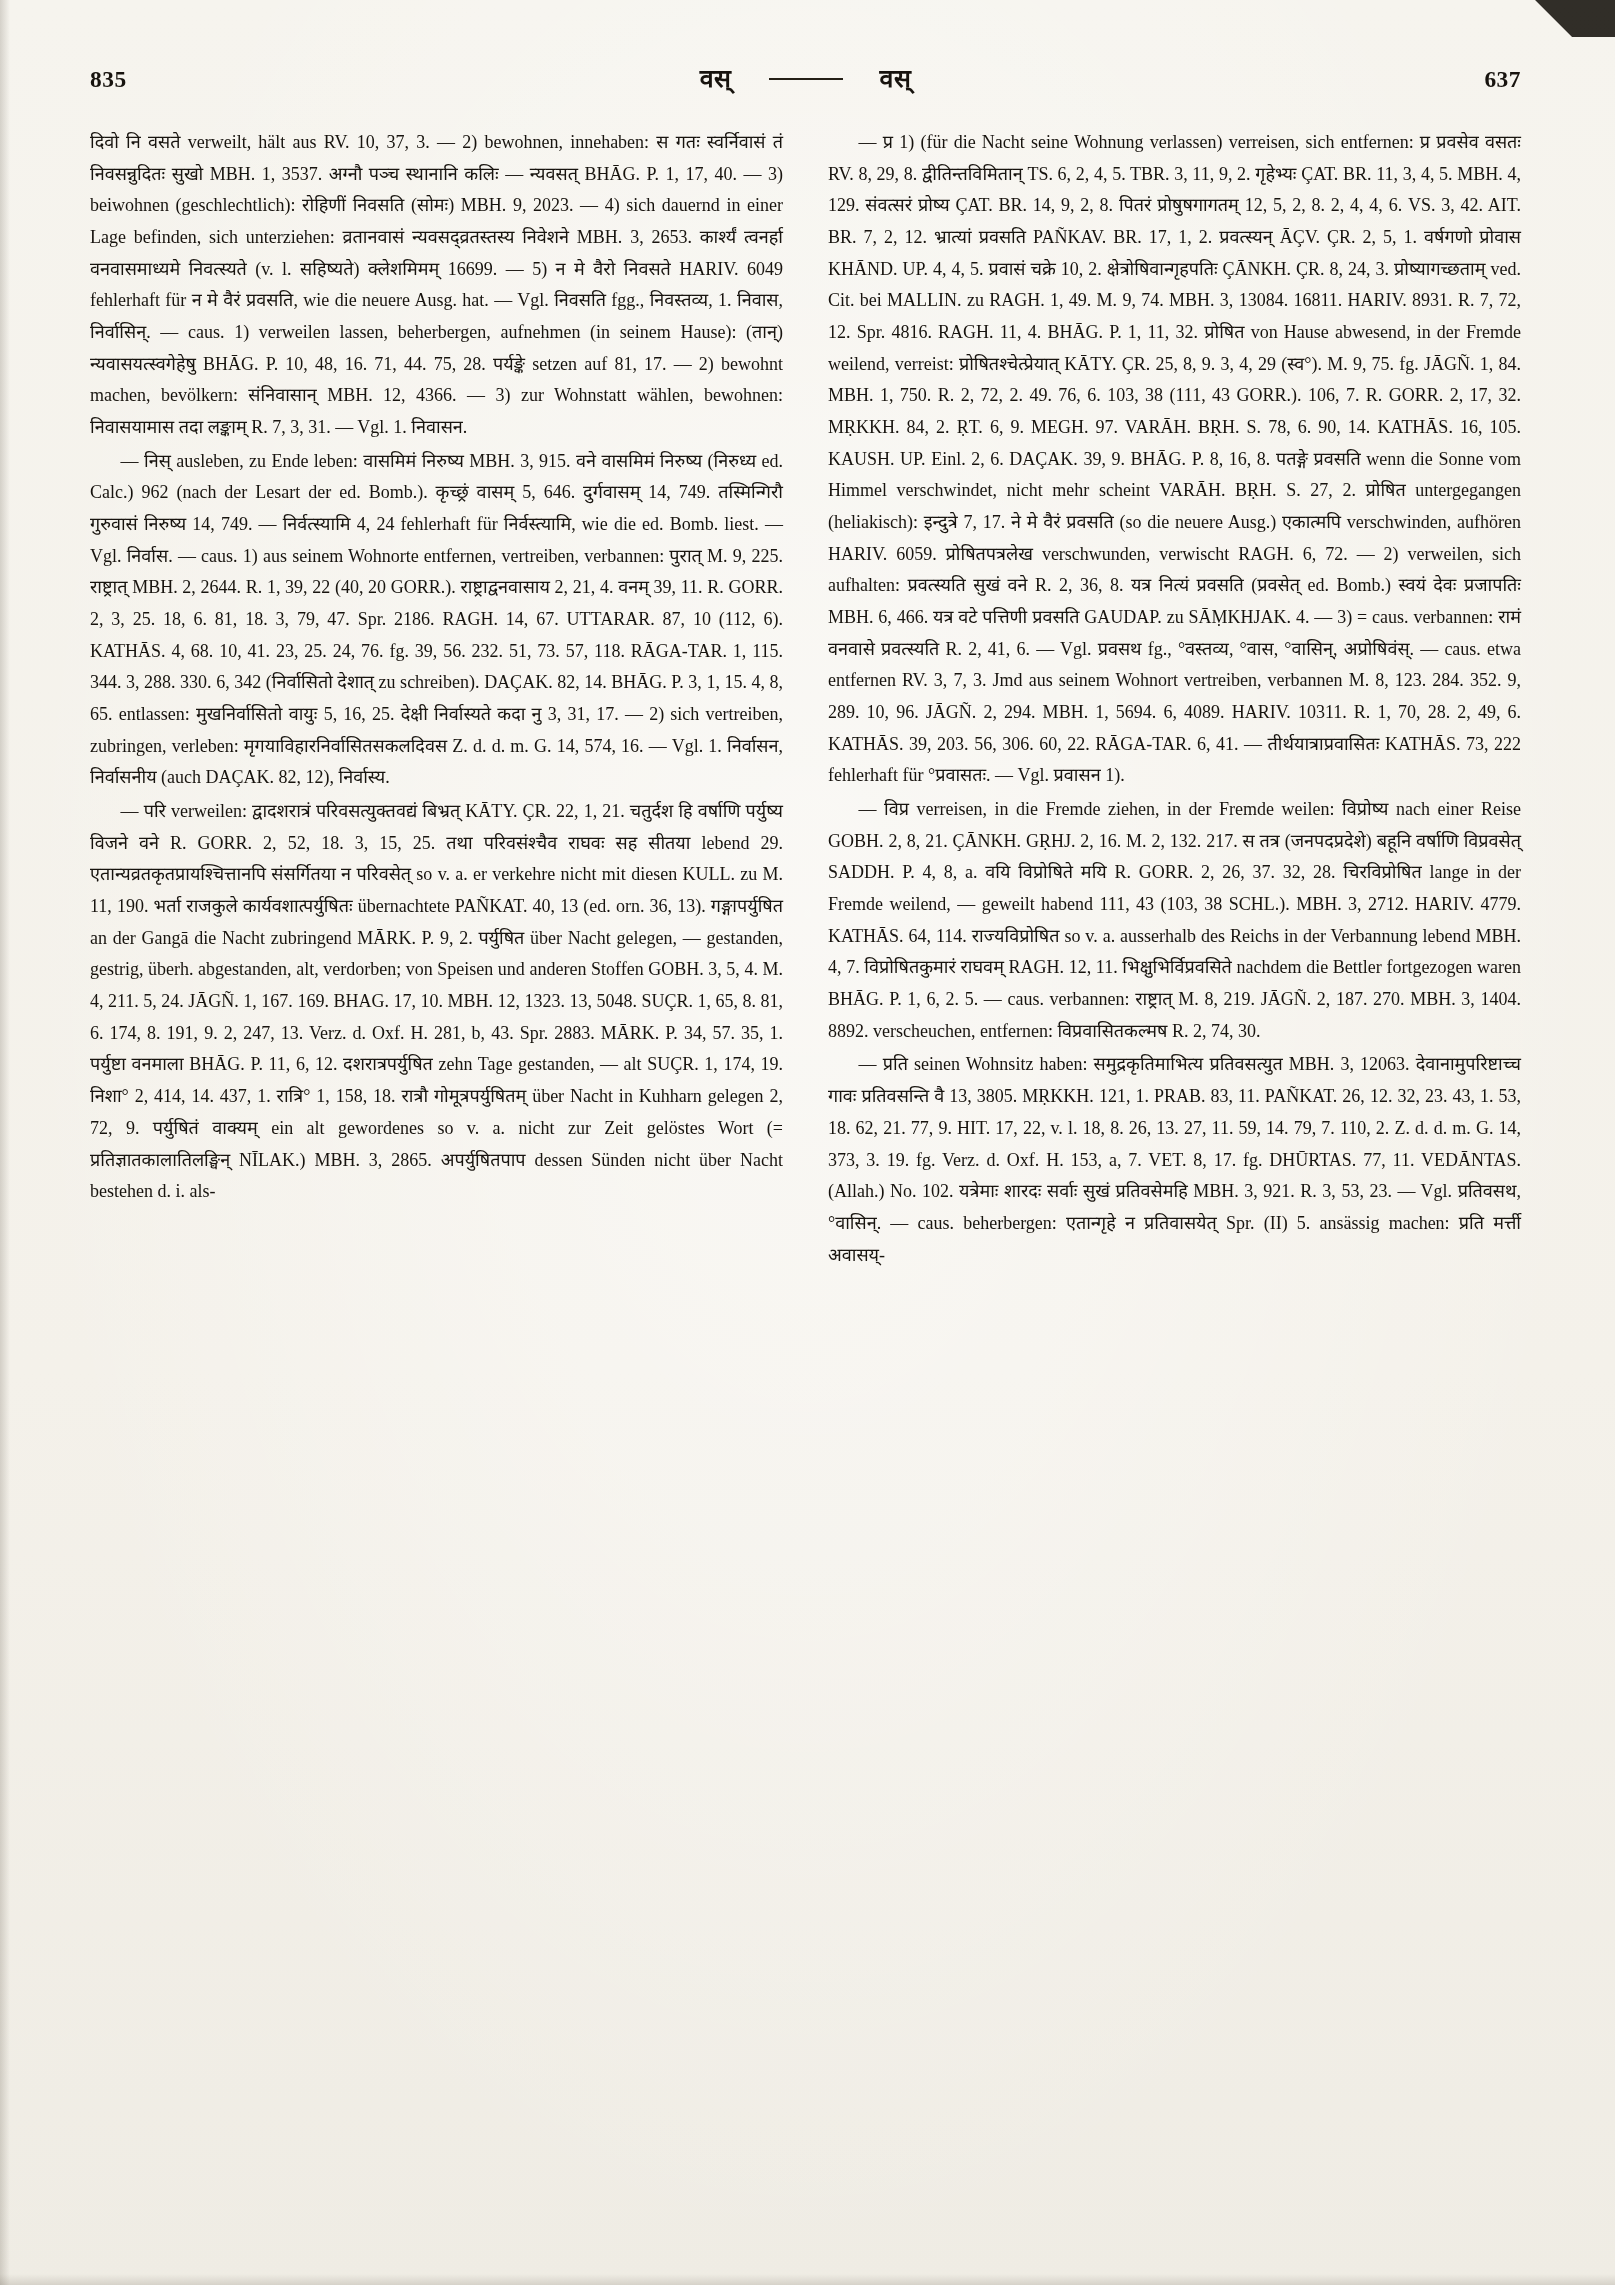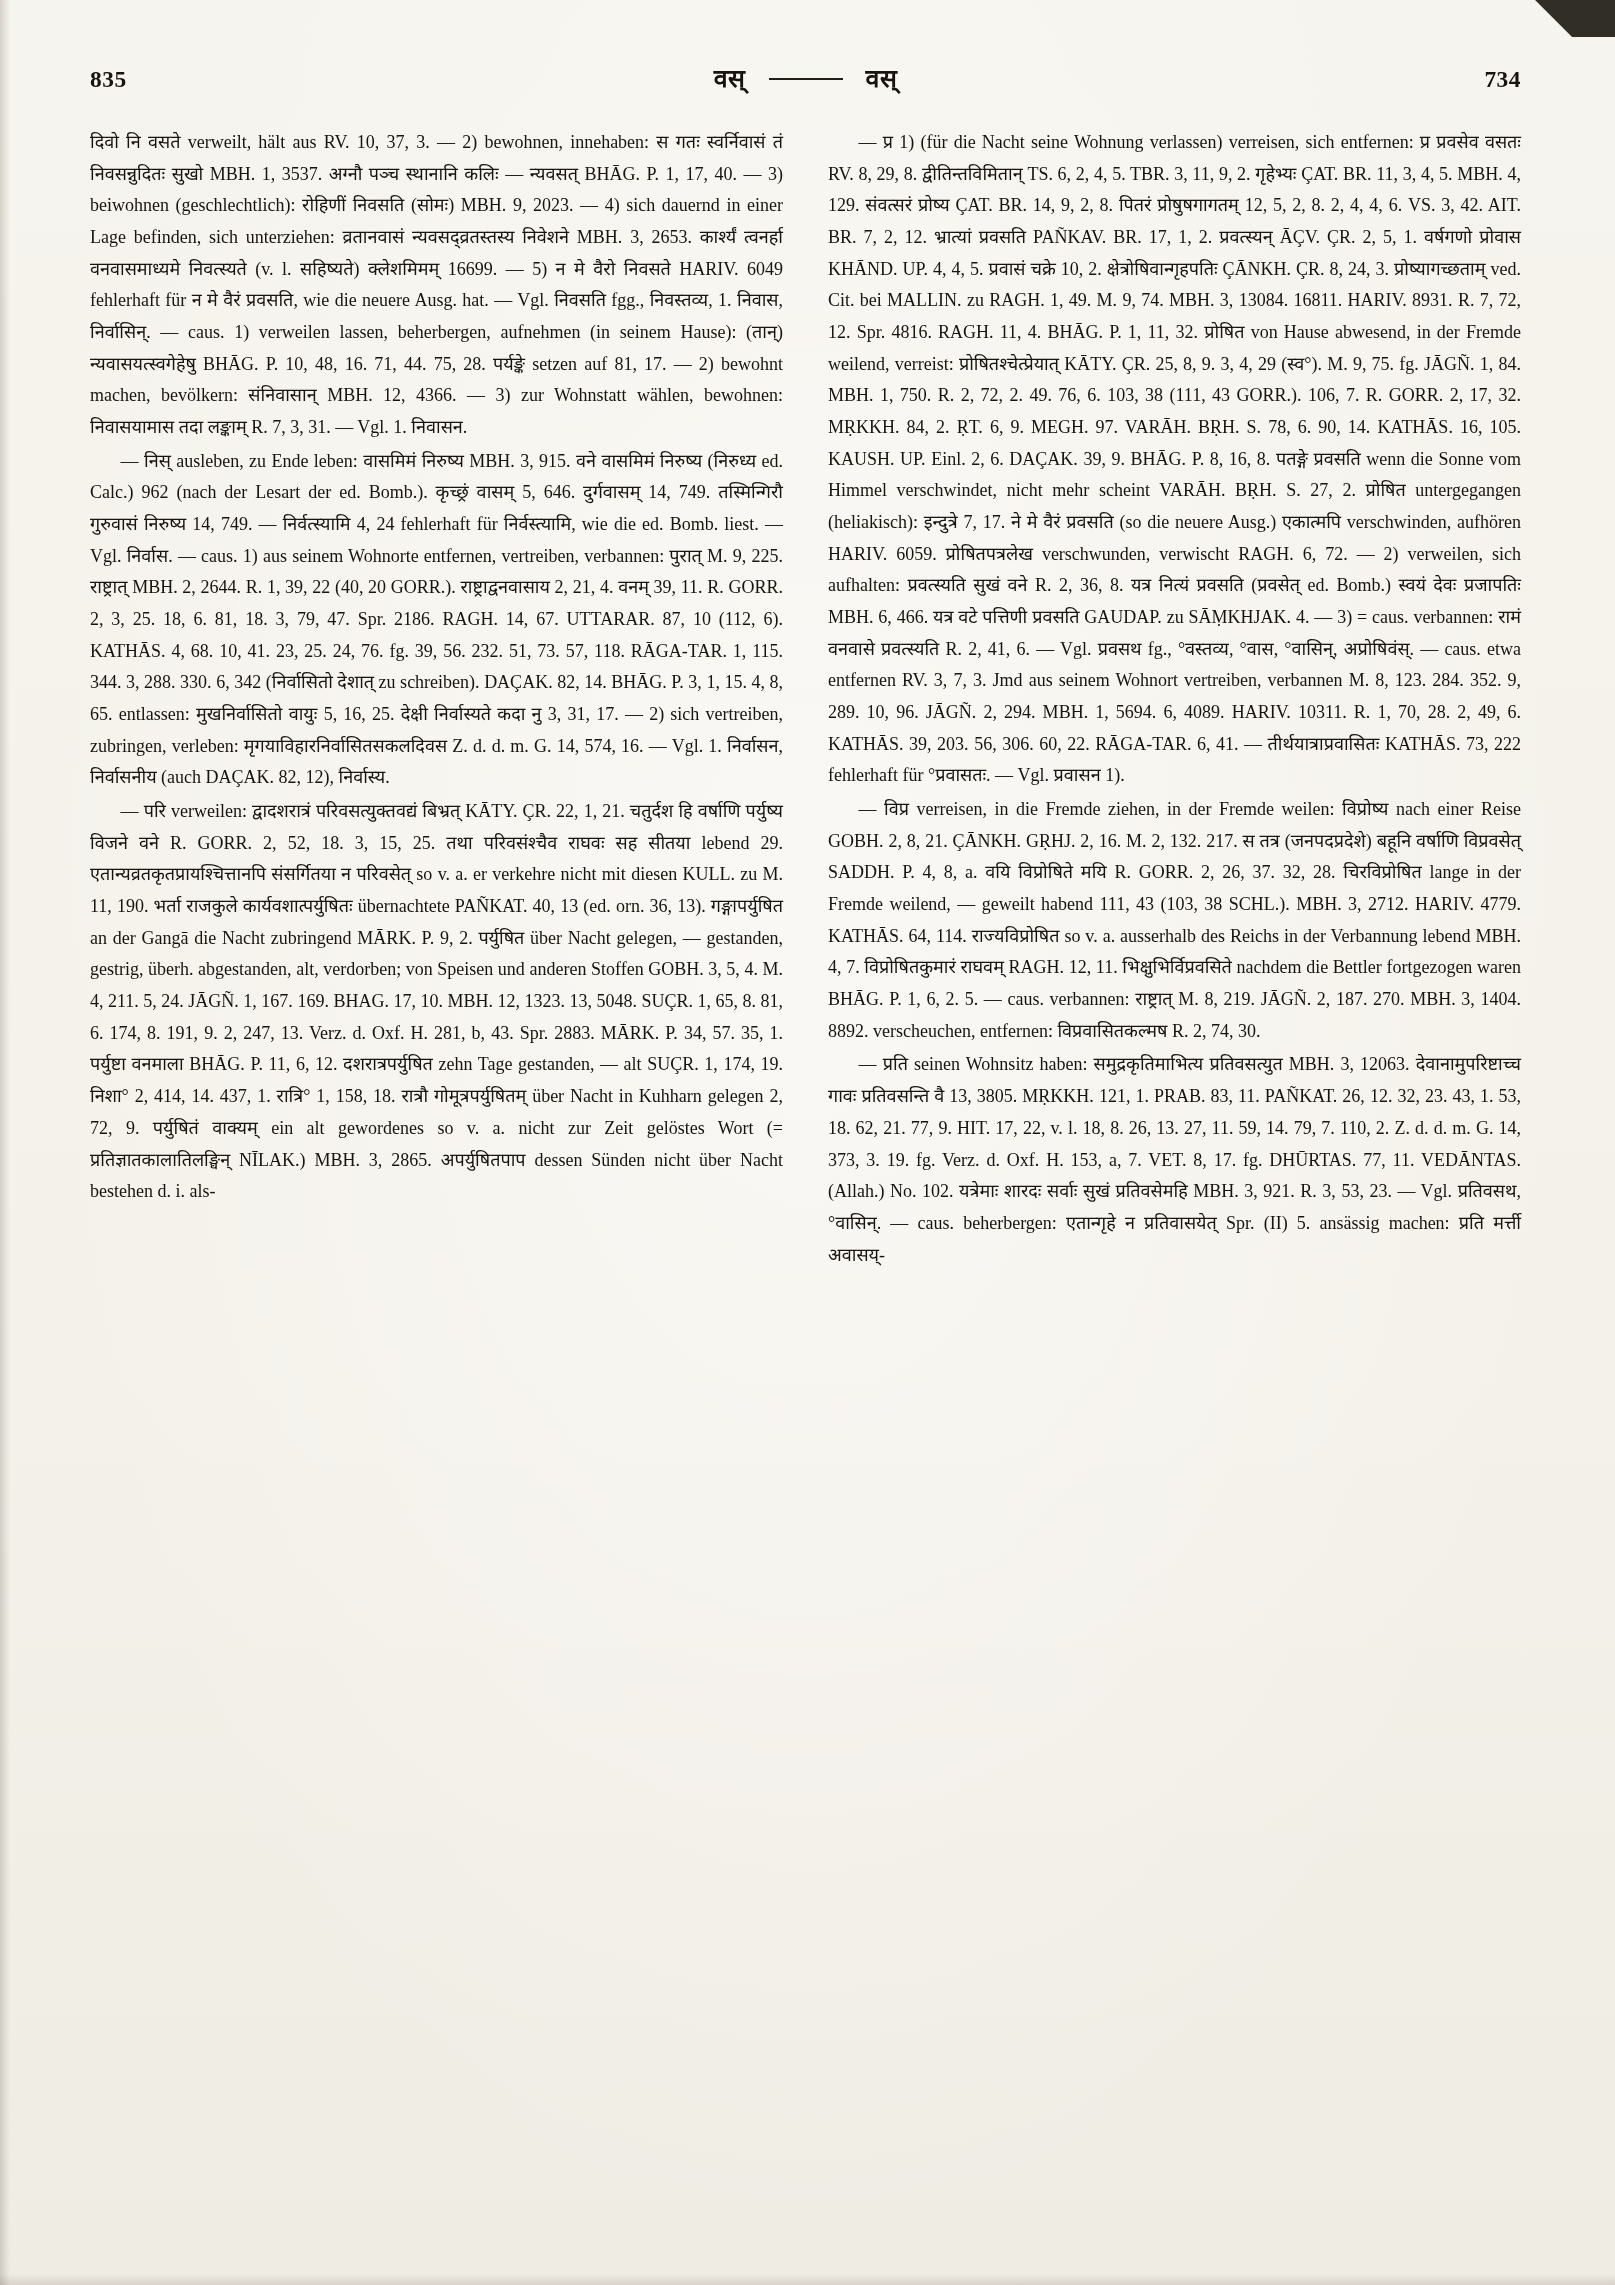--- a/index.html
+++ b/index.html
@@ -32,21 +32,21 @@
     padding:60px 94px 39px 90px;
   }
   .header{
     display:flex;justify-content:space-between;align-items:baseline;
     font-size:24.4px;letter-spacing:0.5px;
     margin-bottom:33px;
   }
   .page-num{font-weight:bold;font-size:23.4px;}
   .running-head{
     font-size:25px;font-weight:bold;
-    display:flex;align-items:center;gap:23px;
+    display:flex;align-items:center;gap:37px;
   }
   .head-rule{
     display:inline-block;width:74px;height:0;
     border-top:2.9px solid #241f16;
     transform:translateY(2px);
   }
   .columns{
     display:flex;gap:45px;
   }
   .col{
@@ -68,21 +68,21 @@
 
 <div class="page">
 
   <div class="header">
     <span class="page-num">835</span>
     <span class="running-head">
       <span>वस्</span>
       <span class="head-rule"></span>
       <span>वस्</span>
     </span>
-    <span class="page-num">734</span>
+    <span class="page-num">637</span>
   </div>
 
   <div class="columns">
     <div class="col" id="col-left">
         <p class="para">दिवो नि वसते verweilt, hält aus RV. 10, 37, 3. — 2) bewohnen, innehaben: स गतः स्वर्निवासं तं निवसन्नुदितः सुखो MBH. 1, 3537. अग्नौ पञ्च स्थानानि कलिः — न्यवसत् BHĀG. P. 1, 17, 40. — 3) beiwohnen (geschlechtlich): रोहिणीं निवसति (सोमः) MBH. 9, 2023. — 4) sich dauernd in einer Lage befinden, sich unterziehen: व्रतानवासं न्यवसद्व्रतस्तस्य निवेशने MBH. 3, 2653. कार्श्यं त्वनर्हा वनवासमाध्यमे निवत्स्यते (v. l. सहिष्यते) क्लेशमिमम् 16699. — 5) न मे वैरो निवसते HARIV. 6049 fehlerhaft für न मे वैरं प्रवसति, wie die neuere Ausg. hat. — Vgl. निवसति fgg., निवस्तव्य, 1. निवास, निर्वासिन्. — caus. 1) verweilen lassen, beherbergen, aufnehmen (in seinem Hause): (तान्) न्यवासयत्स्वगेहेषु BHĀG. P. 10, 48, 16. 71, 44. 75, 28. पर्यङ्के setzen auf 81, 17. — 2) bewohnt machen, bevölkern: संनिवासान् MBH. 12, 4366. — 3) zur Wohnstatt wählen, bewohnen: निवासयामास तदा लङ्काम् R. 7, 3, 31. — Vgl. 1. निवासन.</p>
         <p class="para indent">— निस् ausleben, zu Ende leben: वासमिमं निरुष्य MBH. 3, 915. वने वासमिमं निरुष्य (निरुध्य ed. Calc.) 962 (nach der Lesart der ed. Bomb.). कृच्छ्रं वासम् 5, 646. दुर्गवासम् 14, 749. तस्मिन्गिरौ गुरुवासं निरुष्य 14, 749. — निर्वत्स्यामि 4, 24 fehlerhaft für निर्वस्त्यामि, wie die ed. Bomb. liest. — Vgl. निर्वास. — caus. 1) aus seinem Wohnorte entfernen, vertreiben, verbannen: पुरात् M. 9, 225. राष्ट्रात् MBH. 2, 2644. R. 1, 39, 22 (40, 20 GORR.). राष्ट्राद्वनवासाय 2, 21, 4. वनम् 39, 11. R. GORR. 2, 3, 25. 18, 6. 81, 18. 3, 79, 47. Spr. 2186. RAGH. 14, 67. UTTARAR. 87, 10 (112, 6). KATHĀS. 4, 68. 10, 41. 23, 25. 24, 76. fg. 39, 56. 232. 51, 73. 57, 118. RĀGA-TAR. 1, 115. 344. 3, 288. 330. 6, 342 (निर्वासितो देशात् zu schreiben). DAÇAK. 82, 14. BHĀG. P. 3, 1, 15. 4, 8, 65. entlassen: मुखनिर्वासितो वायुः 5, 16, 25. देक्षी निर्वास्यते कदा नु 3, 31, 17. — 2) sich vertreiben, zubringen, verleben: मृगयाविहारनिर्वासितसकलदिवस Z. d. d. m. G. 14, 574, 16. — Vgl. 1. निर्वासन, निर्वासनीय (auch DAÇAK. 82, 12), निर्वास्य.</p>
         <p class="para indent">— परि verweilen: द्वादशरात्रं परिवसत्युक्तवद्यं बिभ्रत् KĀTY. ÇR. 22, 1, 21. चतुर्दश हि वर्षाणि पर्युष्य विजने वने R. GORR. 2, 52, 18. 3, 15, 25. तथा परिवसंश्चैव राघवः सह सीतया lebend 29. एतान्यव्रतकृतप्रायश्चित्तानपि संसर्गितया न परिवसेत् so v. a. er verkehre nicht mit diesen KULL. zu M. 11, 190. भर्ता राजकुले कार्यवशात्पर्युषितः übernachtete PAÑKAT. 40, 13 (ed. orn. 36, 13). गङ्गापर्युषित an der Gangā die Nacht zubringend MĀRK. P. 9, 2. पर्युषित über Nacht gelegen, — gestanden, gestrig, überh. abgestanden, alt, verdorben; von Speisen und anderen Stoffen GOBH. 3, 5, 4. M. 4, 211. 5, 24. JĀGÑ. 1, 167. 169. BHAG. 17, 10. MBH. 12, 1323. 13, 5048. SUÇR. 1, 65, 8. 81, 6. 174, 8. 191, 9. 2, 247, 13. Verz. d. Oxf. H. 281, b, 43. Spr. 2883. MĀRK. P. 34, 57. 35, 1. पर्युष्टा वनमाला BHĀG. P. 11, 6, 12. दशरात्रपर्युषित zehn Tage gestanden, — alt SUÇR. 1, 174, 19. निशा° 2, 414, 14. 437, 1. रात्रि° 1, 158, 18. रात्रौ गोमूत्रपर्युषितम् über Nacht in Kuhharn gelegen 2, 72, 9. पर्युषितं वाक्यम् ein alt gewordenes so v. a. nicht zur Zeit gelöstes Wort (= प्रतिज्ञातकालातिलङ्घिन् NĪLAK.) MBH. 3, 2865. अपर्युषितपाप dessen Sünden nicht über Nacht bestehen d. i. als-</p>
       </div>
     <div class="col" id="col-right">
         <p class="para indent">— प्र 1) (für die Nacht seine Wohnung verlassen) verreisen, sich entfernen: प्र प्रवसेव वसतः RV. 8, 29, 8. द्वीतिन्तविमितान् TS. 6, 2, 4, 5. TBR. 3, 11, 9, 2. गृहेभ्यः ÇAT. BR. 11, 3, 4, 5. MBH. 4, 129. संवत्सरं प्रोष्य ÇAT. BR. 14, 9, 2, 8. पितरं प्रोषुषगागतम् 12, 5, 2, 8. 2, 4, 4, 6. VS. 3, 42. AIT. BR. 7, 2, 12. भ्रात्यां प्रवसति PAÑKAV. BR. 17, 1, 2. प्रवत्स्यन् ĀÇV. ÇR. 2, 5, 1. वर्षगणो प्रोवास KHĀND. UP. 4, 4, 5. प्रवासं चक्रे 10, 2. क्षेत्रोषिवान्गृहपतिः ÇĀNKH. ÇR. 8, 24, 3. प्रोष्यागच्छताम् ved. Cit. bei MALLIN. zu RAGH. 1, 49. M. 9, 74. MBH. 3, 13084. 16811. HARIV. 8931. R. 7, 72, 12. Spr. 4816. RAGH. 11, 4. BHĀG. P. 1, 11, 32. प्रोषित von Hause abwesend, in der Fremde weilend, verreist: प्रोषितश्चेत्प्रेयात् KĀTY. ÇR. 25, 8, 9. 3, 4, 29 (स्व°). M. 9, 75. fg. JĀGÑ. 1, 84. MBH. 1, 750. R. 2, 72, 2. 49. 76, 6. 103, 38 (111, 43 GORR.). 106, 7. R. GORR. 2, 17, 32. MṚKKH. 84, 2. ṚT. 6, 9. MEGH. 97. VARĀH. BṚH. S. 78, 6. 90, 14. KATHĀS. 16, 105. KAUSH. UP. Einl. 2, 6. DAÇAK. 39, 9. BHĀG. P. 8, 16, 8. पतङ्गे प्रवसति wenn die Sonne vom Himmel verschwindet, nicht mehr scheint VARĀH. BṚH. S. 27, 2. प्रोषित untergegangen (heliakisch): इन्दुत्रे 7, 17. ने मे वैरं प्रवसति (so die neuere Ausg.) एकात्मपि verschwinden, aufhören HARIV. 6059. प्रोषितपत्रलेख verschwunden, verwischt RAGH. 6, 72. — 2) verweilen, sich aufhalten: प्रवत्स्यति सुखं वने R. 2, 36, 8. यत्र नित्यं प्रवसति (प्रवसेत् ed. Bomb.) स्वयं देवः प्रजापतिः MBH. 6, 466. यत्र वटे पत्तिणी प्रवसति GAUDAP. zu SĀṂKHJAK. 4. — 3) = caus. verbannen: रामं वनवासे प्रवत्स्यति R. 2, 41, 6. — Vgl. प्रवसथ fg., °वस्तव्य, °वास, °वासिन्, अप्रोषिवंस्. — caus. etwa entfernen RV. 3, 7, 3. Jmd aus seinem Wohnort vertreiben, verbannen M. 8, 123. 284. 352. 9, 289. 10, 96. JĀGÑ. 2, 294. MBH. 1, 5694. 6, 4089. HARIV. 10311. R. 1, 70, 28. 2, 49, 6. KATHĀS. 39, 203. 56, 306. 60, 22. RĀGA-TAR. 6, 41. — तीर्थयात्राप्रवासितः KATHĀS. 73, 222 fehlerhaft für °प्रवासतः. — Vgl. प्रवासन 1).</p>

